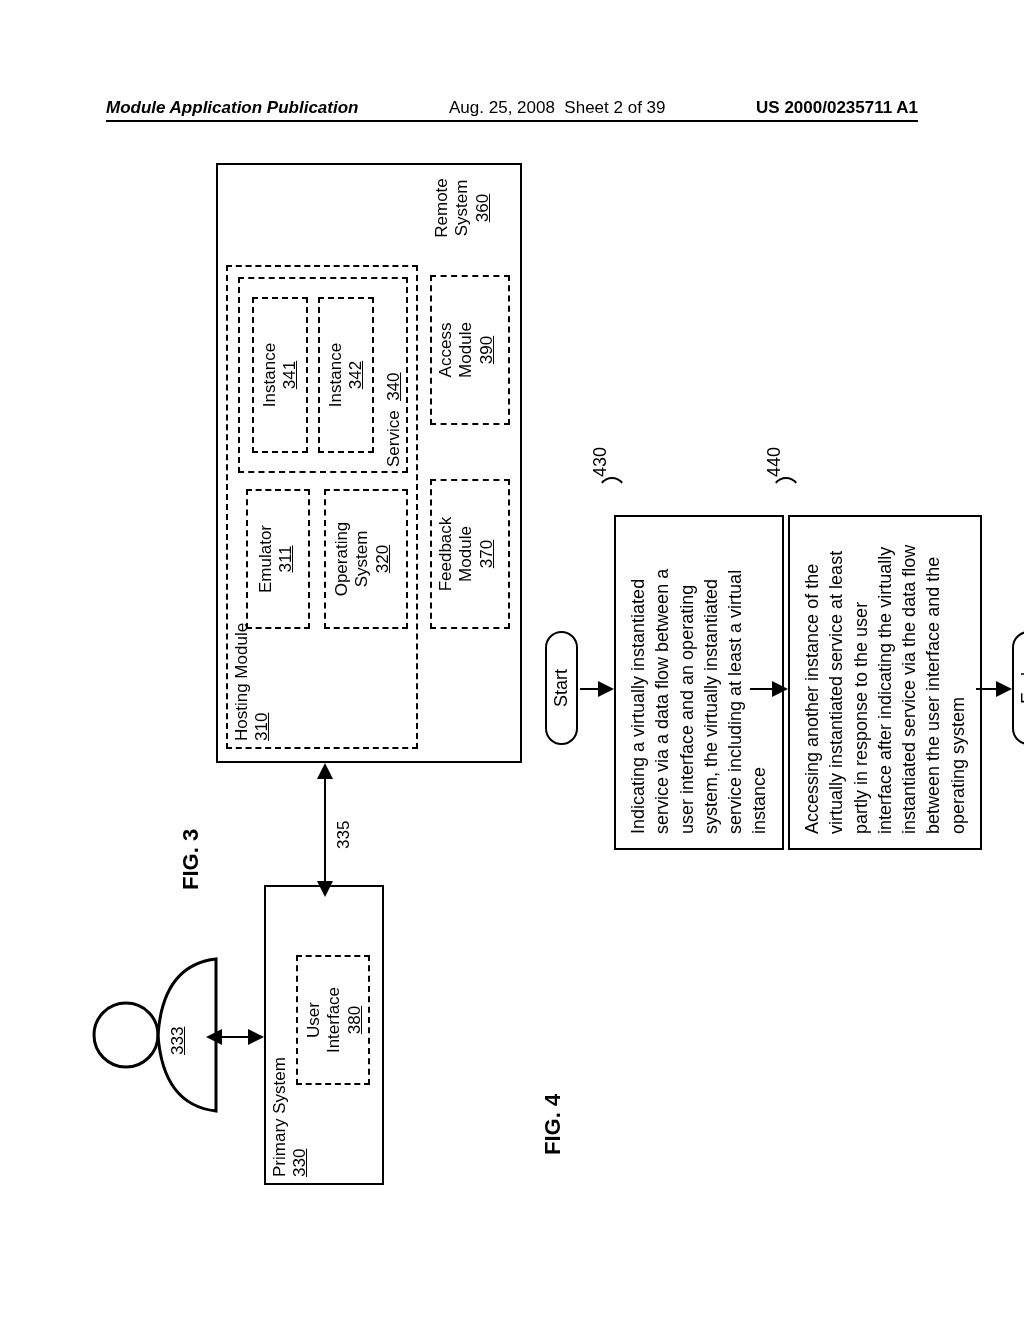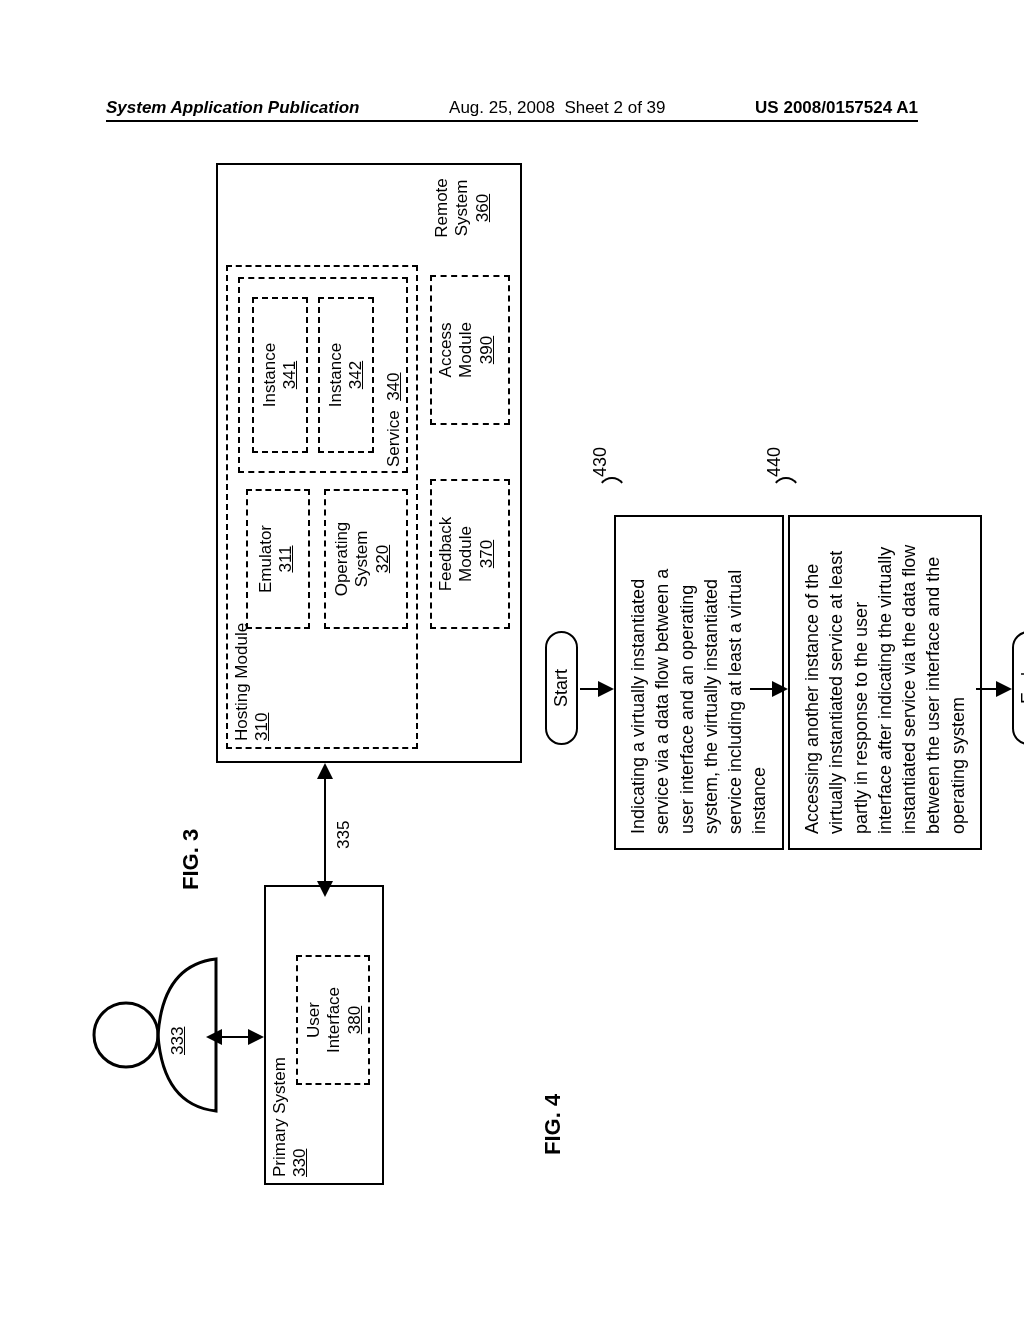--- a/index.html
+++ b/index.html
@@ -166,25 +166,25 @@
     border-radius: 50%;
     background: transparent;
   }
 </style>
 </head>
 <body>
 
 <div class="page">
 
   <div class="header">
-    <span class="pub">System Application Publication</span>
+    <span class="pub">Module Application Publication</span>
     <span class="date">
       <span>Aug. 25, 2008</span>&nbsp;&nbsp;<span>Sheet 2 of 39</span>
     </span>
-    <span class="id">US 2008/0157524 A1</span>
+    <span class="id">US 2000/0235711 A1</span>
   </div>
 
   <div class="content">
 
     <div class="rot flowchart">
       <div class="fc-title">FIG. 4</div>
 
       <div class="term" style="left:400px; top:5px; width:70px;">
         <span>Start</span>
       </div>

